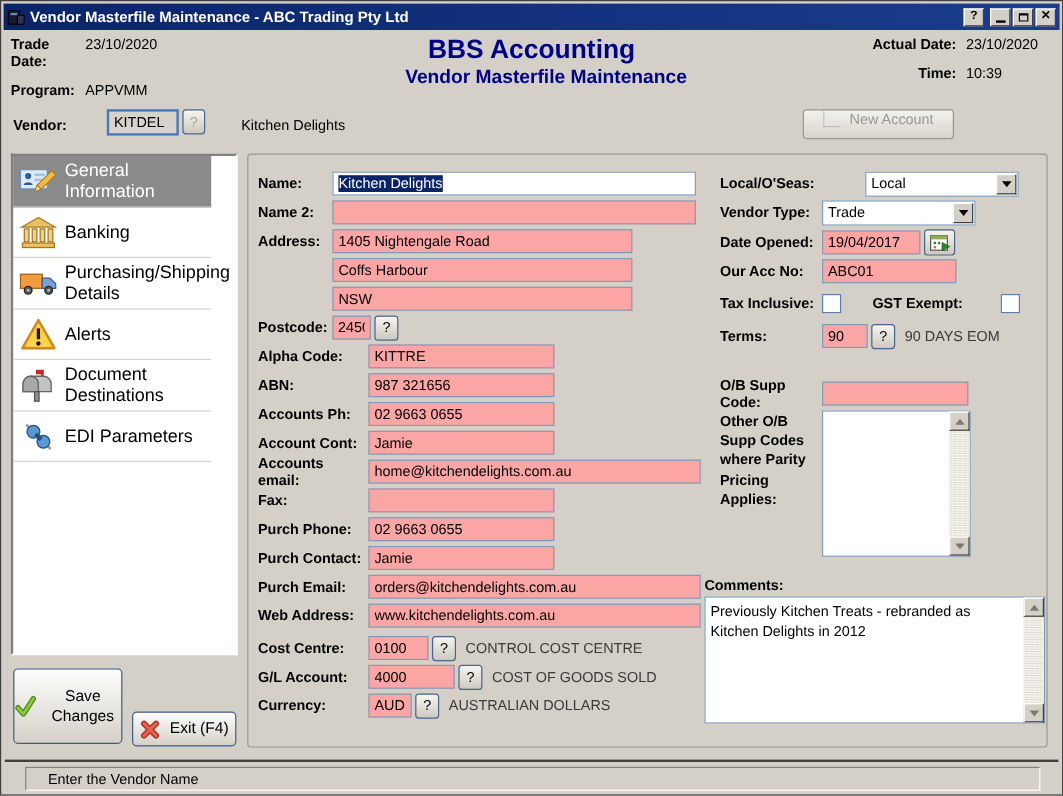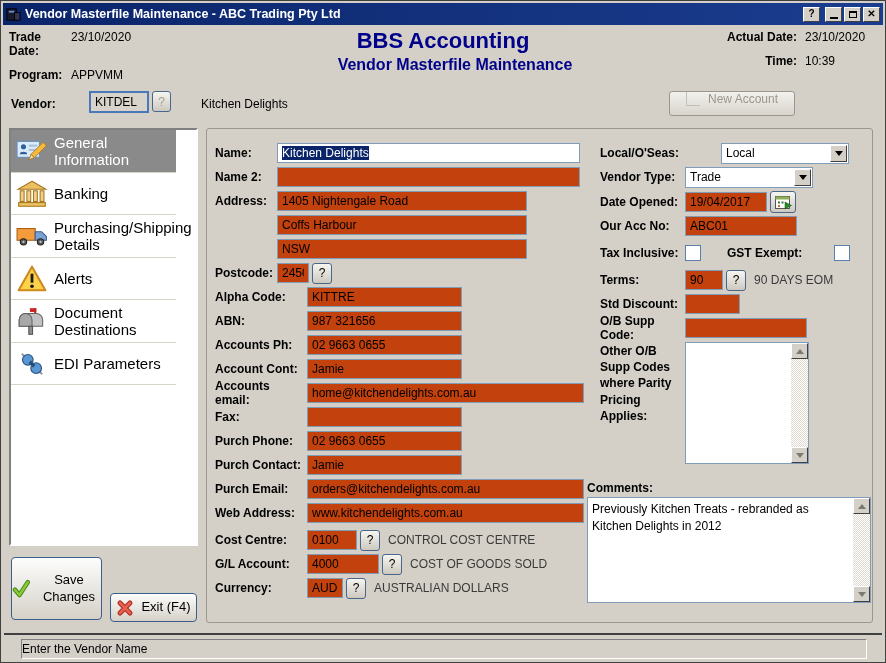--- a/index.html
+++ b/index.html
@@ -56,21 +56,21 @@
     border-bottom:1px solid #d6d3cb; font-size:15px; color:#000; min-height:42px; }
   .side-item.selected { background:#8a8a8a; color:#fff; }
   .side-icon { width:32px; height:32px; flex:0 0 32px; }
   .side-icon svg { width:32px; height:32px; }
 
   
   .main-panel { position:absolute; left:205px; top:127px; width:667px; height:495px;
     border:1px solid #9a978f; border-radius:3px; background:#d4d0c8; }
   .frow { position:absolute; height:22px; display:flex; align-items:center; }
   .flab { font-size:12px; font-weight:bold; }
-  .tinput { border:1px solid #7f9db9; background:#c2410c; height:20px; font-size:12px;
+  .tinput { border:1px solid #7f9db9; background:#fca5a5; height:20px; font-size:12px;
     padding:1px 4px; font-family:"Liberation Sans", sans-serif; color:#000; }
   .divinput { border:1px solid #7f9db9; background:#fff; height:20px; font-size:12px;
     padding:2px 4px; overflow:hidden; white-space:nowrap; }
   .sel-text { background:#0a246a; color:#fff; }
   .desc { font-size:12px; color:#3a3a3a; margin-left:8px; white-space:nowrap; }
   .q-sm { width:20px; height:21px; margin-left:3px; }
 
   
   .dropdown { border:1px solid #7f9db9; background:#fff; width:128px; height:21px;
     display:flex; align-items:center; }
@@ -108,21 +108,21 @@
     gap:7px; font-size:13px; color:#000; box-shadow:inset 0 1px 0 #fff; }
   .save-btn { left:10px; top:556px; width:91px; height:63px; }
   .exit-btn { left:109px; top:592px; width:87px; height:29px; }
   .btn-label { text-align:center; line-height:1.3; }
 
   
   .bottom-line { position:absolute; left:3px; right:3px; top:632px; height:2px; background:#404040; }
   .status-field { position:absolute; left:20px; top:638px; width:846px; height:20px; background:#d4d0c8;
     border-top:1px solid #808080; border-left:1px solid #808080;
     border-bottom:1px solid #fff; border-right:1px solid #fff;
-    font-size:12px; padding:2px 0; }
+    font-size:12px; padding:2px 18px; }
 </style>
 </head>
 <body>
 
 <div class="titlebar">
   <svg class="app-icon" viewBox="0 0 16 16">
     <rect x="1" y="2" width="10" height="12" fill="#1a1a2e" stroke="#000"></rect>
     <rect x="3" y="4" width="6" height="2" fill="#6688cc"></rect>
     <rect x="9" y="6" width="6" height="8" fill="#333355" stroke="#000"></rect>
   </svg>
@@ -398,24 +398,20 @@
     <span class="checkbox" style="margin-left:32px"></span>
   </div>
   <div class="frow" style="left:393px; top:140px;">
     <span class="flab" style="width:85px">Terms:</span>
     <input class="tinput" style="width: 38px;" value="90">
     <div class="q-btn q-sm">
         <span>?</span>
       </div>
     <span class="desc">90 DAYS EOM</span>
   </div>
-  <div class="frow" style="left:393px; top:164px;">
-    <span class="flab" style="width:85px">Std Discount:</span>
-    <input class="tinput" style="width: 55px;" value="">
-  </div>
   <div class="frow" style="left:393px; top:188px;">
     <span class="flab" style="width:85px">O/B Supp Code:</span>
     <input class="tinput" style="width: 122px;" value="">
   </div>
   <div style="position:absolute; left:393px; top:214px; width:84px;">
     <span class="flab" style="line-height:1.35; display:block">Other O/B Supp Codes where Parity Pricing Applies:</span>
   </div>
   <div class="scrollarea" style="left:478px; top:213px; width:124px; height:122px;">
     <div class="sa-text"></div>
     <div class="sbar">

